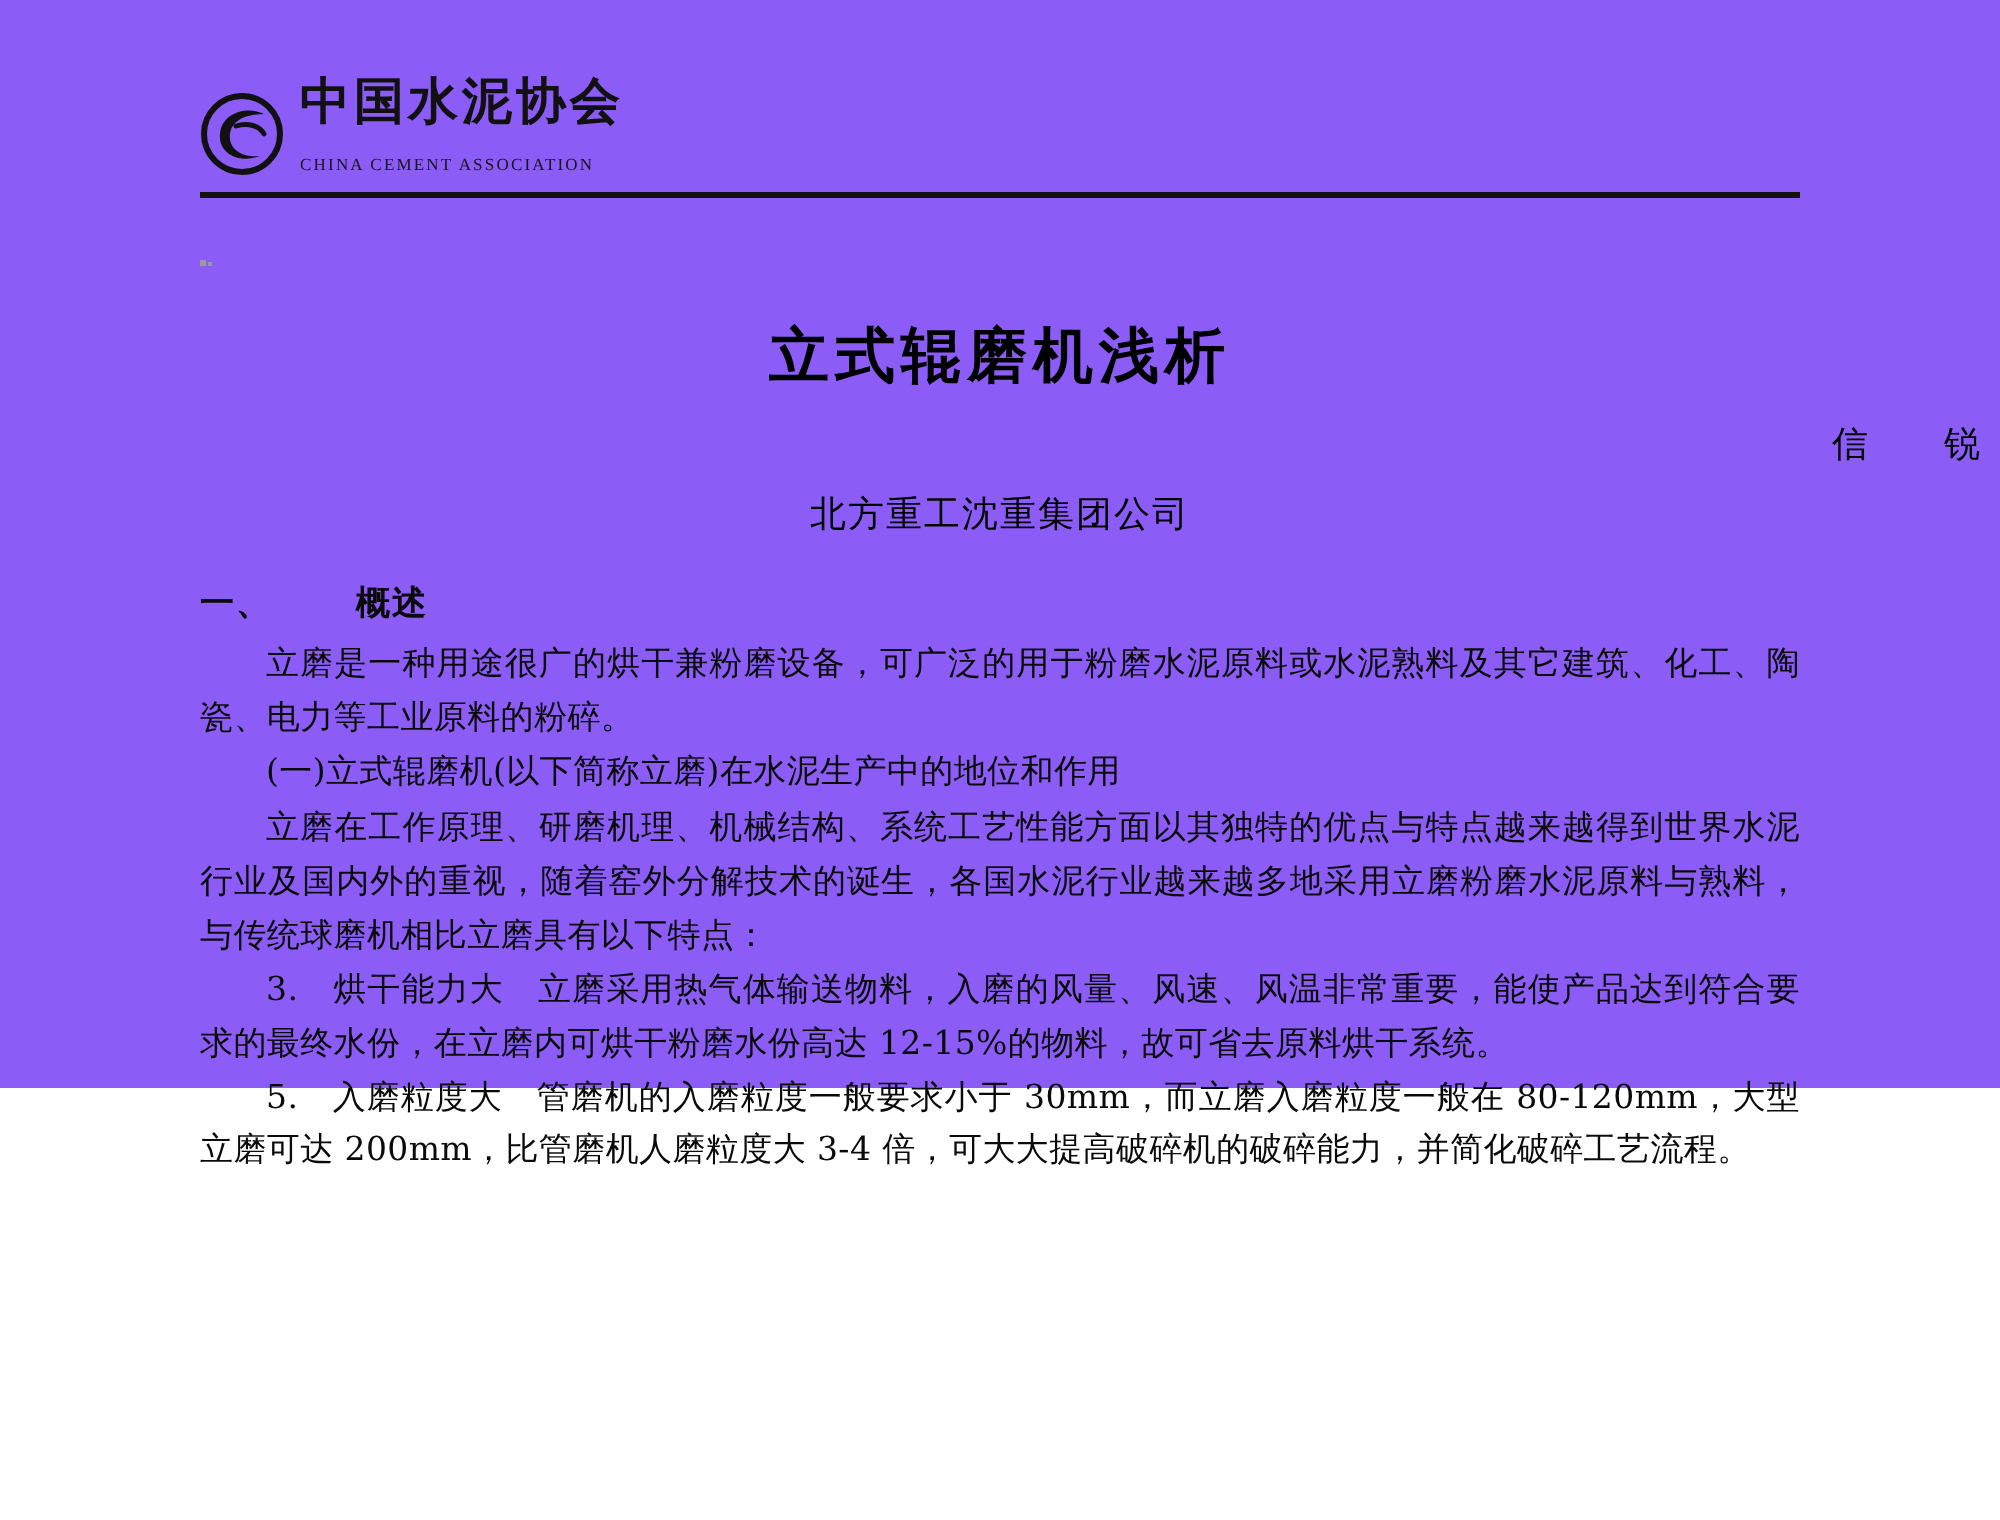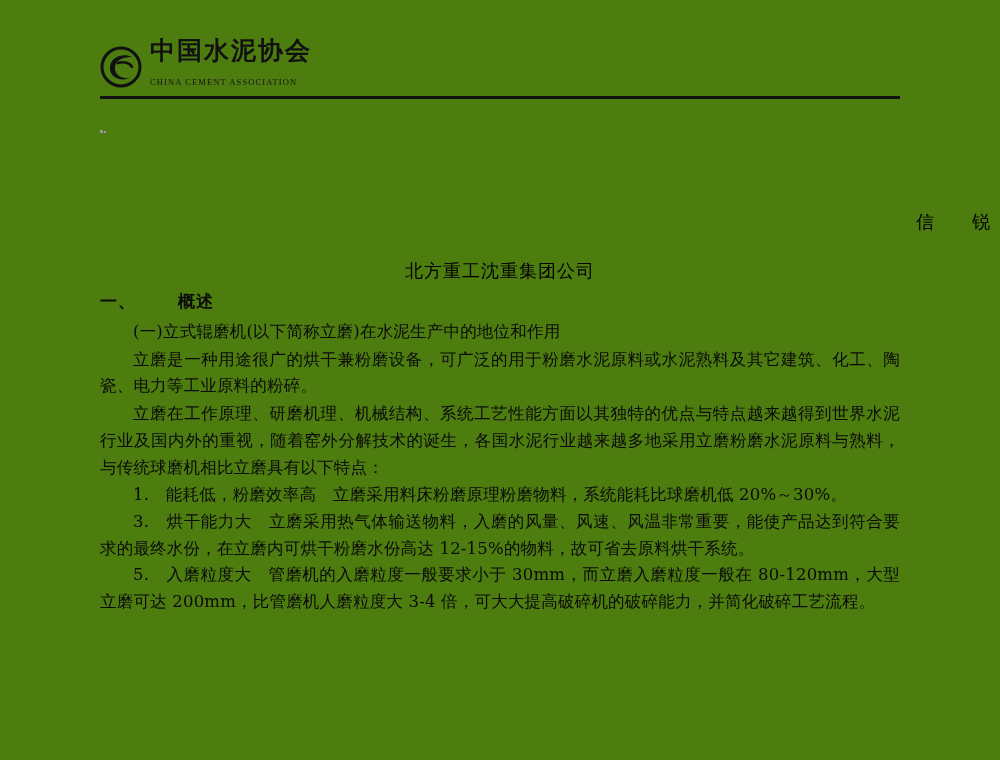--- a/index.html
+++ b/index.html
@@ -13,22 +13,22 @@
     font-family: "DejaVu Sans", "Liberation Sans", sans-serif;
     color: #0a0a0a;
     position: relative;
     overflow: hidden;
   }
   .page {
     position: absolute;
     left: 0;
     top: 0;
     width: 1000px;
-    height: 760px;
-    background: #4d7c0f;
+    height: 544px;
+    background: #8b5cf6;
   }
   
   .header {
     position: absolute;
     left: 100px;
     top: 38px;
     width: 800px;
     height: 58px;
   }
   .logo-wrap {
@@ -91,21 +91,21 @@
     width: 1000px;
     text-align: right;
     font-family: "DejaVu Serif", "Liberation Serif", serif;
     font-size: 18px;
     letter-spacing: 10px;
     color: #000;
   }
   .affiliation {
     position: absolute;
     left: 0;
-    top: 259px;
+    top: 245px;
     width: 1000px;
     text-align: center;
     font-family: "DejaVu Serif", "Liberation Serif", serif;
     font-size: 18px;
     letter-spacing: 1px;
     color: #000;
   }
   
   .body-area {
     position: absolute;
@@ -170,32 +170,32 @@
         </svg>
       </div>
       <div class="logo-text-block">
         <div class="logo-cn">中国水泥协会</div>
         <div class="logo-en">CHINA CEMENT ASSOCIATION</div>
       </div>
     </div>
   </div>
   <div class="header-rule"></div>
 
+  <div class="title">立式辊磨机浅析</div>
   <div class="author">信　锐</div>
   <div class="affiliation">北方重工沈重集团公司</div>
 
   <div class="body-area">
 
     <div class="sec-head">
       <span class="num">一、</span>
       <span>概述</span>
     </div>
 
+    <p class="para indent">立磨是一种用途很广的烘干兼粉磨设备，可广泛的用于粉磨水泥原料或水泥熟料及其它建筑、化工、陶瓷、电力等工业原料的粉碎。</p>
     <p class="para indent">(一)立式辊磨机(以下简称立磨)在水泥生产中的地位和作用</p>
-    <p class="para indent">立磨是一种用途很广的烘干兼粉磨设备，可广泛的用于粉磨水泥原料或水泥熟料及其它建筑、化工、陶瓷、电力等工业原料的粉碎。</p>
     <p class="para indent">立磨在工作原理、研磨机理、机械结构、系统工艺性能方面以其独特的优点与特点越来越得到世界水泥行业及国内外的重视，随着窑外分解技术的诞生，各国水泥行业越来越多地采用立磨粉磨水泥原料与熟料，与传统球磨机相比立磨具有以下特点：</p>
 
-    <p class="list-item">1.　能耗低，粉磨效率高　立磨采用料床粉磨原理粉磨物料，系统能耗比球磨机低 20%～30%。</p>
     <p class="list-item">3.　烘干能力大　立磨采用热气体输送物料，入磨的风量、风速、风温非常重要，能使产品达到符合要求的最终水份，在立磨内可烘干粉磨水份高达 12-15%的物料，故可省去原料烘干系统。</p>
     <p class="list-item">5.　入磨粒度大　管磨机的入磨粒度一般要求小于 30mm，而立磨入磨粒度一般在 80-120mm，大型立磨可达 200mm，比管磨机人磨粒度大 3-4 倍，可大大提高破碎机的破碎能力，并简化破碎工艺流程。</p>
 
   </div>
 </div>
 
 </body></html>

